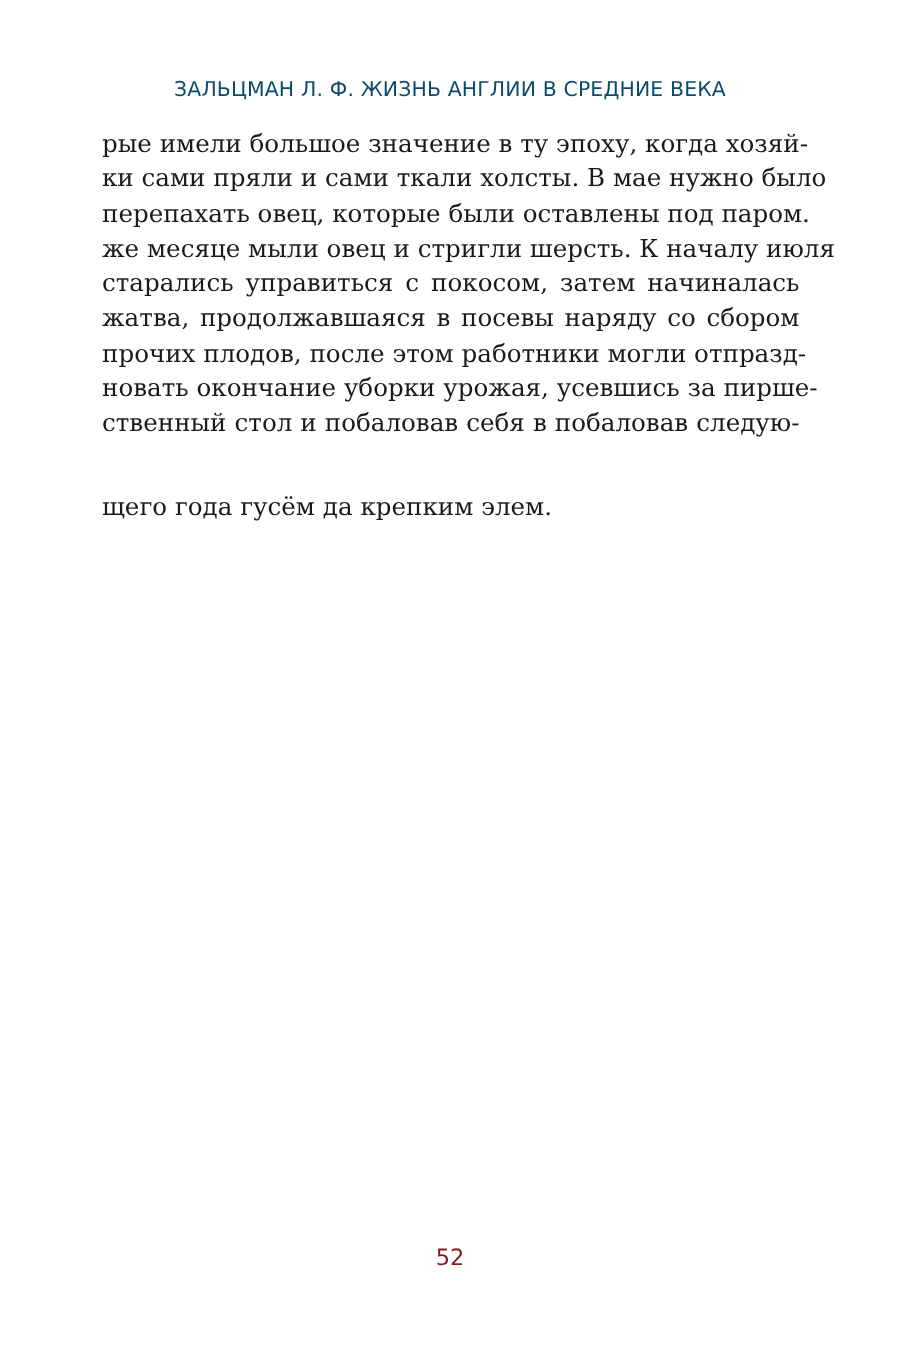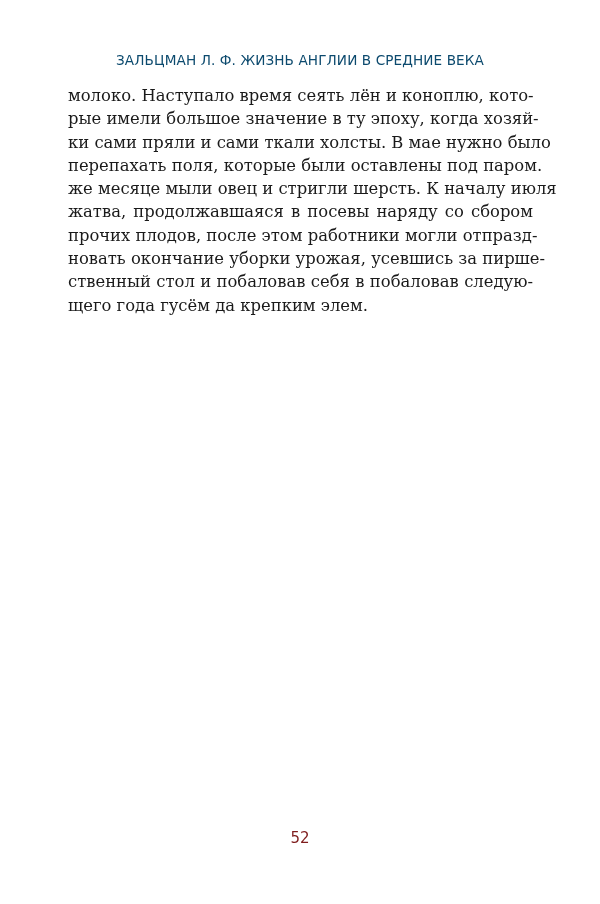--- a/index.html
+++ b/index.html
@@ -38,44 +38,45 @@
     }
     .line {
       display: block;
       white-space: nowrap;
       text-align: justify;
       text-align-last: justify;
       height: 23.3px;
     }
     .line.last {
       text-align-last: left;
+      margin-top: 32px;
     }
     .page-number {
       position: absolute;
       top: 829px;
       left: 0;
       width: 600px;
       text-align: center;
       font-family: "DejaVu Sans", sans-serif;
       font-size: 15px;
       color: #7f1d1d;
     }
   </style>
 </head>
 <body>
 
 <div>
   <div class="running-header">ЗАЛЬЦМАН Л. Ф. ЖИЗНЬ АНГЛИИ В СРЕДНИЕ ВЕКА</div>
 
   <div class="body-text">
-    <span class="line">молоко. Наступало время сеять лён и коноплю, кото-</span>
     <span class="line">рые имели большое значение в ту эпоху, когда хозяй-</span>
     <span class="line">ки сами пряли и сами ткали холсты. В мае нужно было</span>
-    <span class="line">перепахать поля, которые были оставлены под паром.</span>
+    <span class="line">перепахать овец, которые были оставлены под паром.</span>
     <span class="line">же месяце мыли овец и стригли шерсть. К началу июля</span>
+    <span class="line">старались управиться с покосом, затем начиналась</span>
     <span class="line">жатва, продолжавшаяся в посевы наряду со сбором</span>
     <span class="line">прочих плодов, после этом работники могли отпразд-</span>
     <span class="line">новать окончание уборки урожая, усевшись за пирше-</span>
     <span class="line">ственный стол и побаловав себя в побаловав следую-</span>
     <span class="line last">щего года гусём да крепким элем.</span>
   </div>
 
   <div class="page-number">52</div>
 </div>
 

